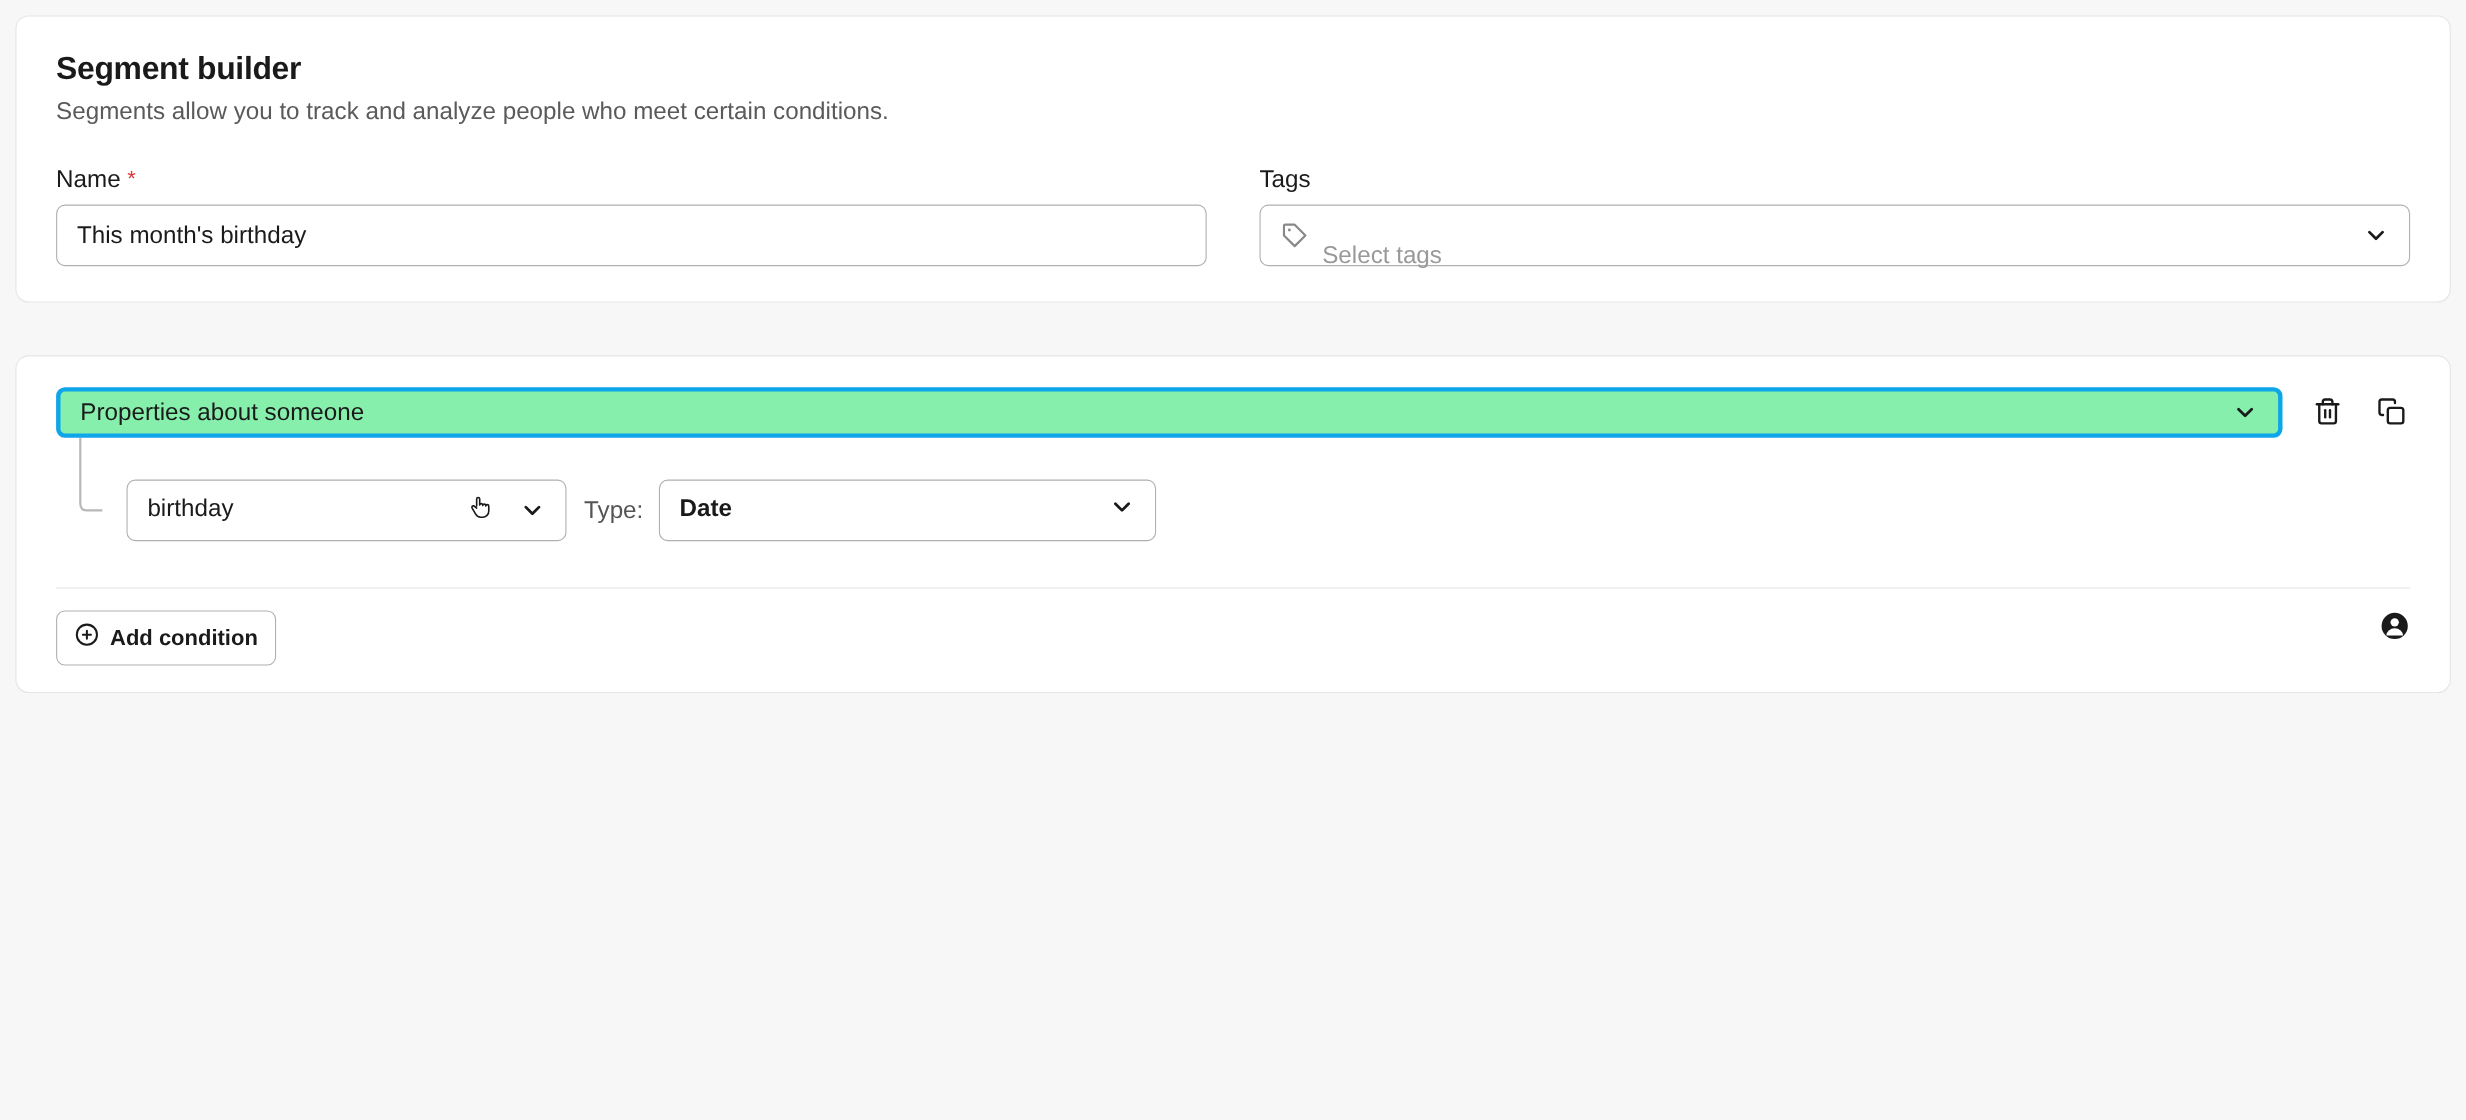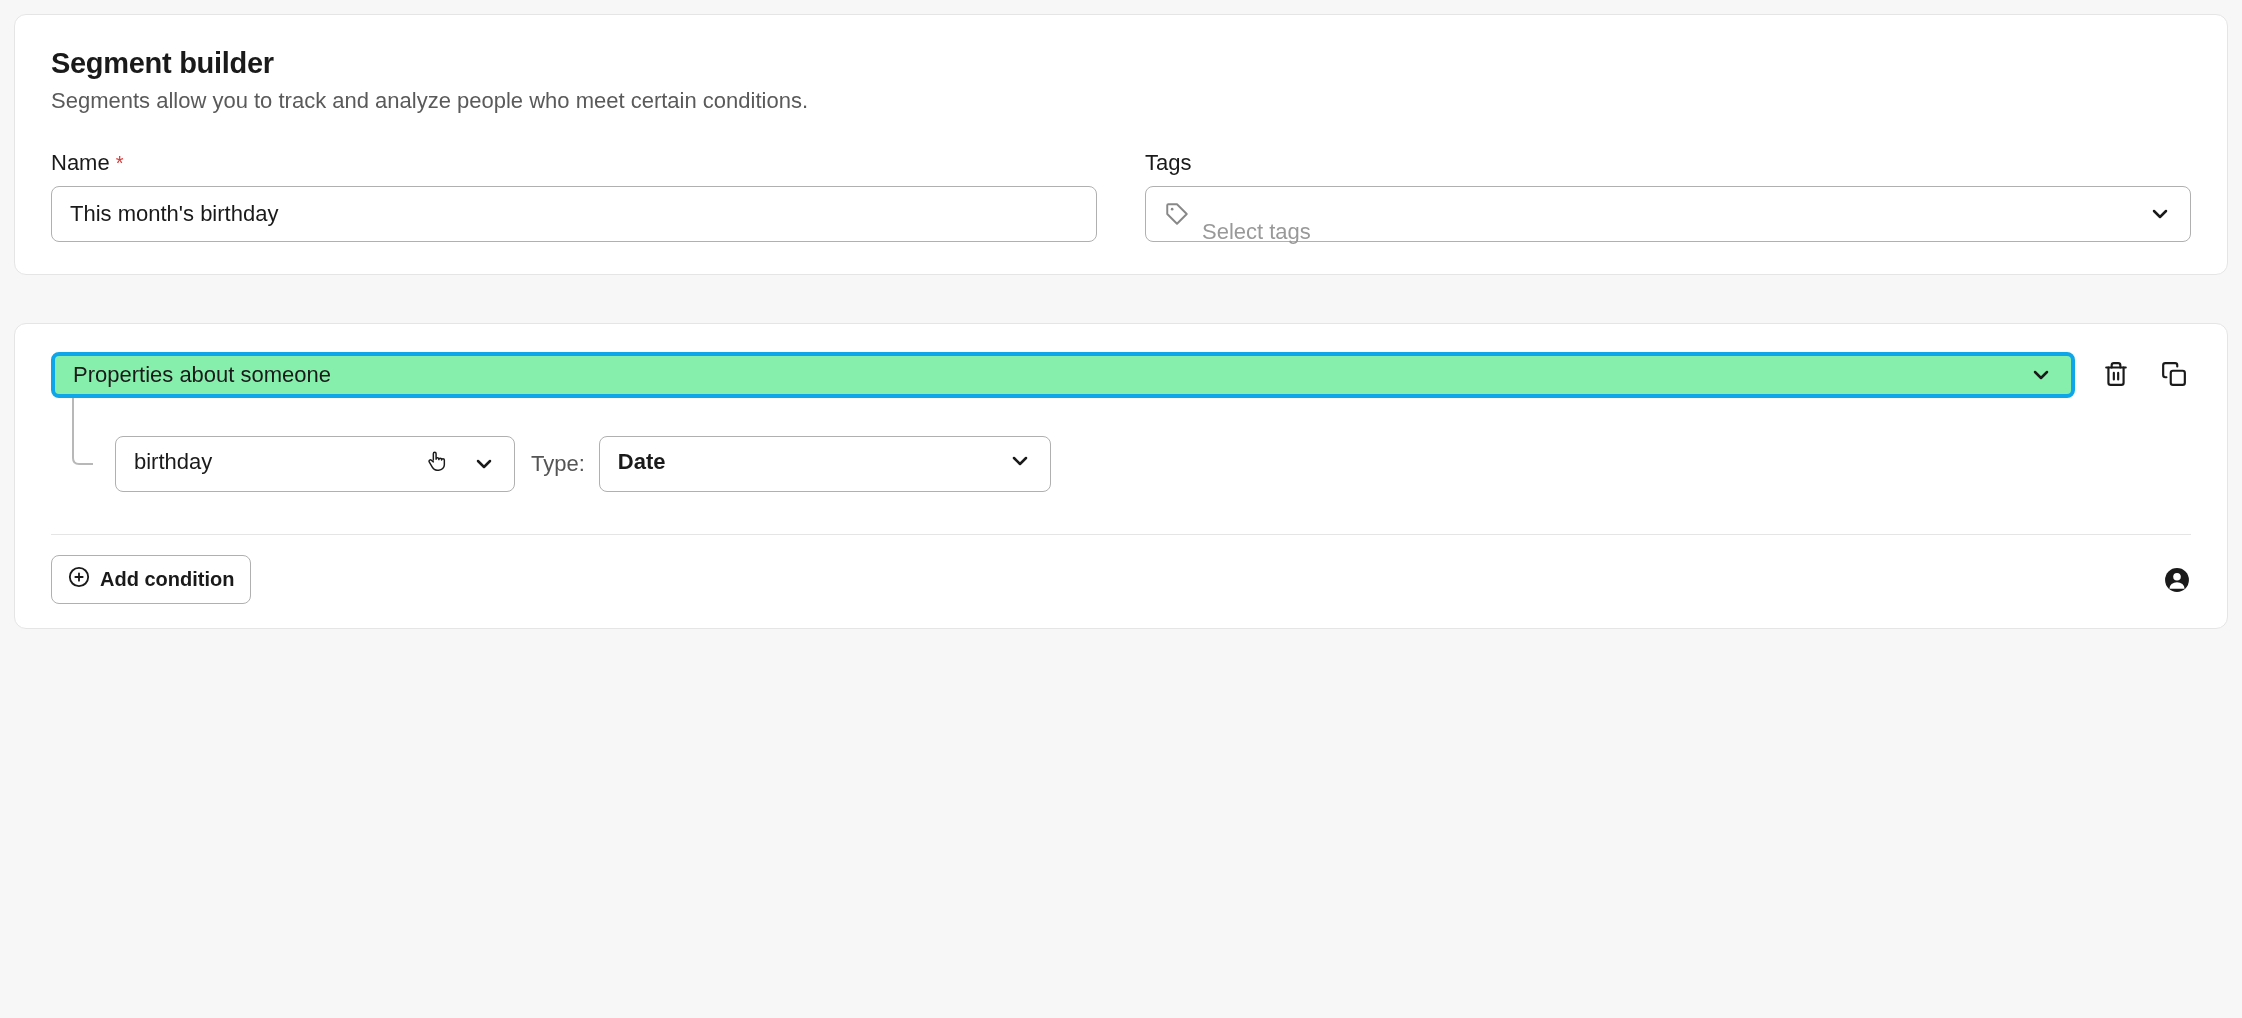--- a/index.html
+++ b/index.html
@@ -182,21 +182,20 @@
       position: absolute;
       pointer-events: none;
     }
     hr.divider {
       border: none;
       border-top: 1px solid #e5e5e5;
       margin: 42px 0 20px 0;
     }
     .bottom-row {
       display: flex;
-      align-items: center;
       justify-content: space-between;
     }
     .add-condition-btn {
       border: 1px solid #b0b0b0;
       border-radius: 8px;
       background: #fff;
       padding: 10px 16px;
       font-size: 20px;
       font-weight: 600;
       display: inline-flex;

